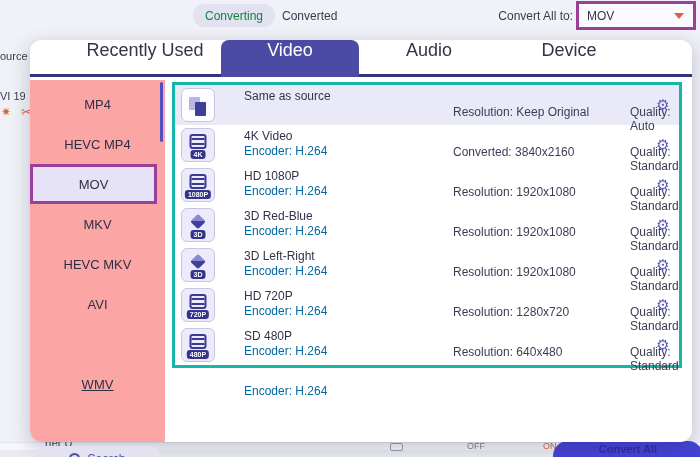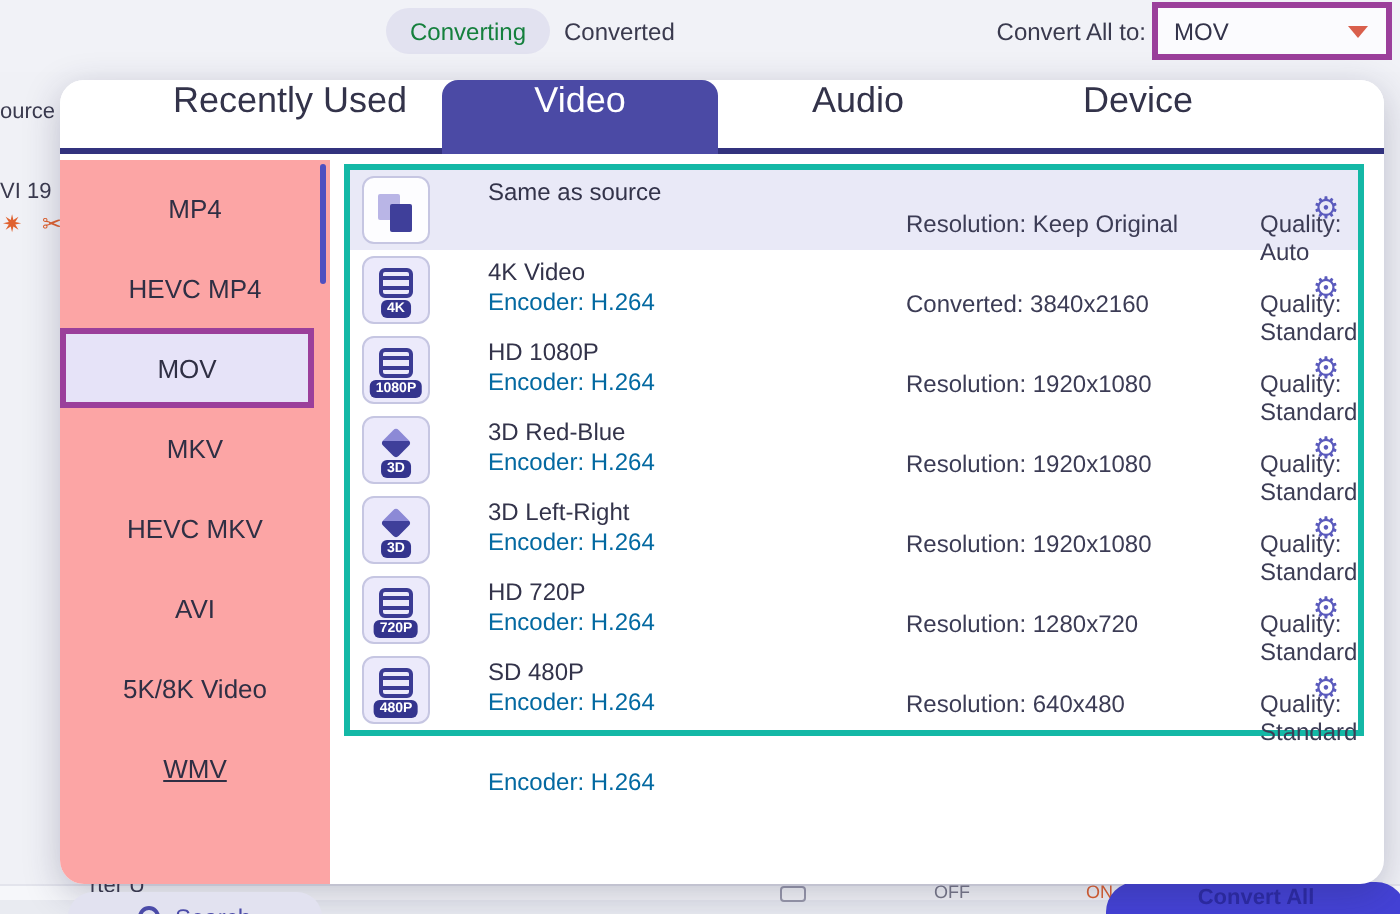--- a/index.html
+++ b/index.html
@@ -186,23 +186,20 @@
     </div>
     <div class="abs side-item" style="top:124px;">
       <span>MKV</span>
     </div>
     <div class="abs side-item" style="top:164px;">
       <span>HEVC MKV</span>
     </div>
     <div class="abs side-item" style="top:204px;">
       <span>AVI</span>
     </div>
-    <div class="abs side-item" style="top:244px;">
-      <span>5K/8K Video</span>
-    </div>
     <div class="abs side-item" style="top:284px;text-decoration:underline;">
       <span>WMV</span>
     </div>
     <div class="abs search-btn">
       <span class="mag"></span>
       <span>Search</span>
     </div>
   </div>
   <div class="abs side-scrollbar"></div>
 

